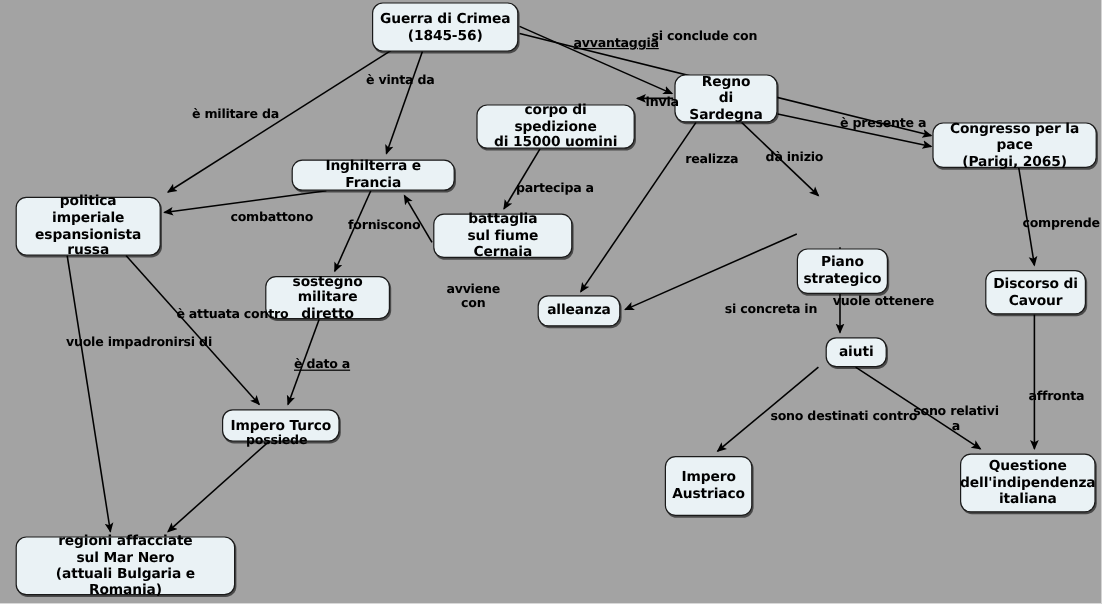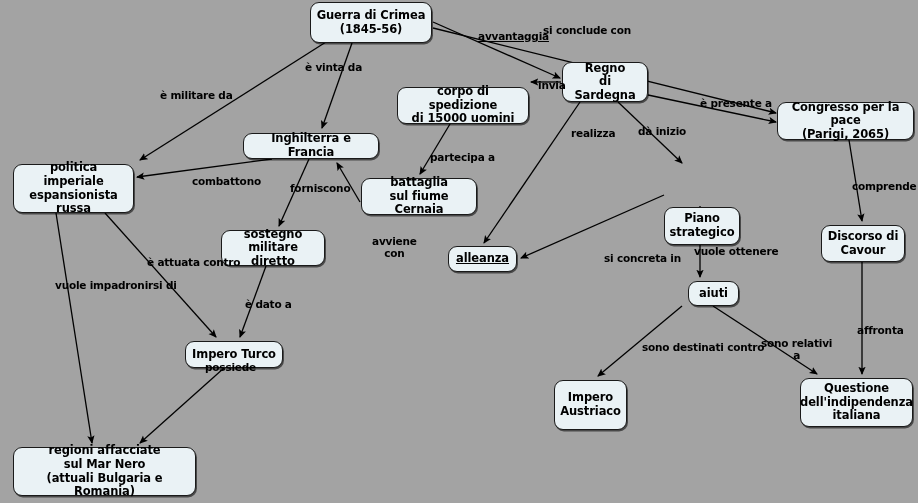--- a/index.html
+++ b/index.html
@@ -100,21 +100,21 @@
       <div class="node-box" style="left: 397px; top: 87px; width: 132px; height: 37px;">corpo di spedizione
 di 15000 uomini</div>
       <div class="node-box" style="left: 562px; top: 62px; width: 86px; height: 40px;">Regno
 di Sardegna</div>
       <div class="node-box" style="left: 777px; top: 102px; width: 137px; height: 38px;">Congresso per la pace
 (Parigi, 2065)</div>
       <div class="node-box" style="left: 361px; top: 178px; width: 116px; height: 37px;">battaglia
 sul fiume Cernaia</div>
       <div class="node-box" style="left: 221px; top: 230px; width: 104px; height: 36px;">sostegno
 militare diretto</div>
-      <div class="node-box" style="left: 448px; top: 246px; width: 69px; height: 26px; text-decoration: underline;">alleanza</div>
+      <div class="node-box" style="left: 448px; top: 246px; width: 69px; height: 26px;">alleanza</div>
       <div class="node-box" style="left: 664px; top: 167px; width: 76px; height: 38px; margin-top: 40px;">Piano
 strategico</div>
       <div class="node-box" style="left: 673px; top: 281px; width: 51px; height: 25px; margin-left: 15px;">aiuti</div>
       <div class="node-box" style="left: 821px; top: 225px; width: 84px; height: 37px;">Discorso di
 Cavour</div>
       <div class="node-box" style="left: 185px; top: 341px; width: 98px; height: 27px;">Impero Turco</div>
       <div class="node-box" style="left: 554px; top: 380px; width: 73px; height: 50px;">Impero
 Austriaco</div>
       <div class="node-box" style="left: 800px; top: 378px; width: 113px; height: 49px;">Questione
 dell'indipendenza
@@ -132,21 +132,21 @@
       <div class="edge-label" style="left: 538px; top: 80px;">invia</div>
       <div class="edge-label" style="left: 559px; top: 128px; padding-left: 12px;">realizza</div>
       <div class="edge-label" style="left: 638px; top: 126px;">dà inizio</div>
       <div class="edge-label" style="left: 430px; top: 152px;">partecipa a</div>
       <div class="edge-label" style="left: 192px; top: 176px;">combattono</div>
       <div class="edge-label" style="left: 290px; top: 183px;">forniscono</div>
       <div class="edge-label" style="left: 372px; top: 236px;">avviene
 con</div>
       <div class="edge-label" style="left: 55px; top: 280px;">vuole impadronirsi di</div>
       <div class="edge-label" style="left: 147px; top: 257px;">è attuata contro</div>
-      <div class="edge-label" style="left: 245px; top: 299px;">è dato a</div>
+      <div class="edge-label" style="left: 245px; top: 299px; text-decoration: underline;">è dato a</div>
       <div class="edge-label" style="left: 205px; top: 362px;">possiede</div>
       <div class="edge-label" style="left: 604px; top: 253px;">si concreta in</div>
       <div class="edge-label" style="left: 694px; top: 246px;">vuole ottenere</div>
       <div class="edge-label" style="left: 642px; top: 342px;">sono destinati contro</div>
       <div class="edge-label" style="left: 761px; top: 338px;">sono relativi
 a</div>
       <div class="edge-label" style="left: 852px; top: 181px;">comprende</div>
       <div class="edge-label" style="left: 857px; top: 325px;">affronta</div>
     </div>
 </div>

